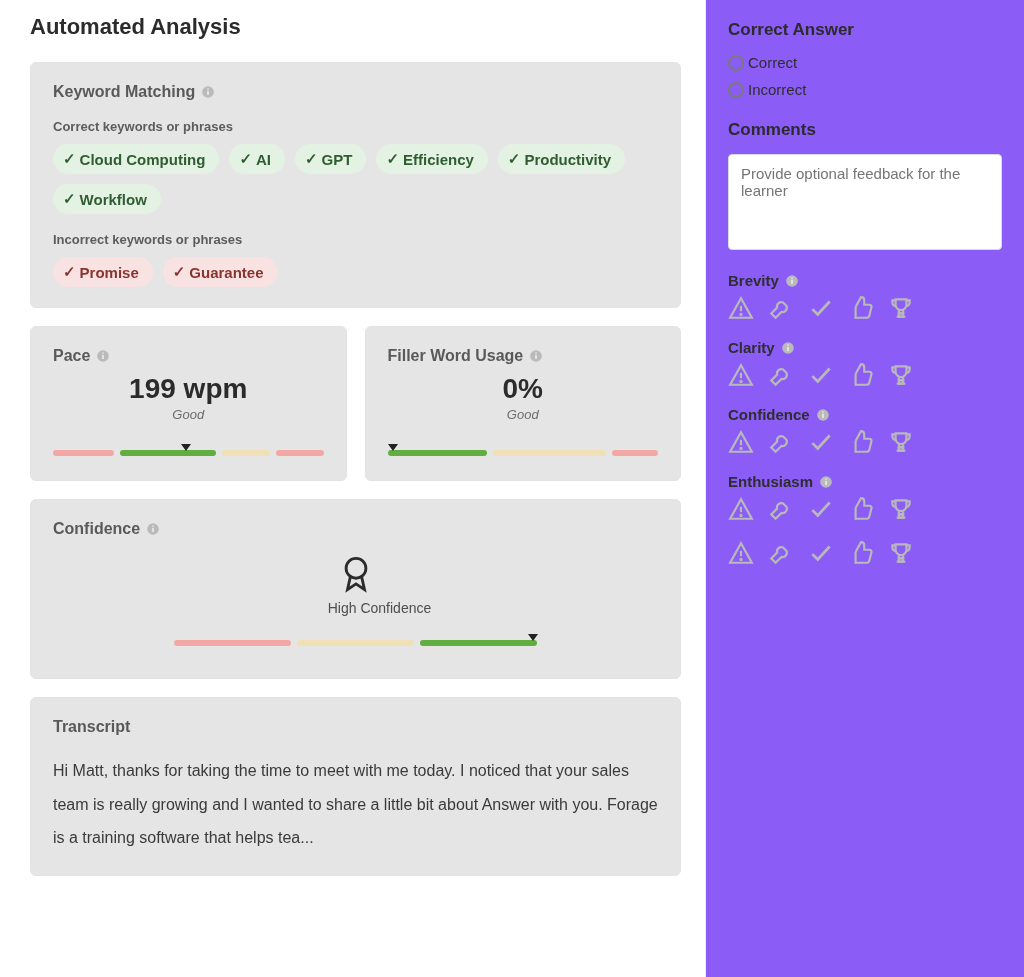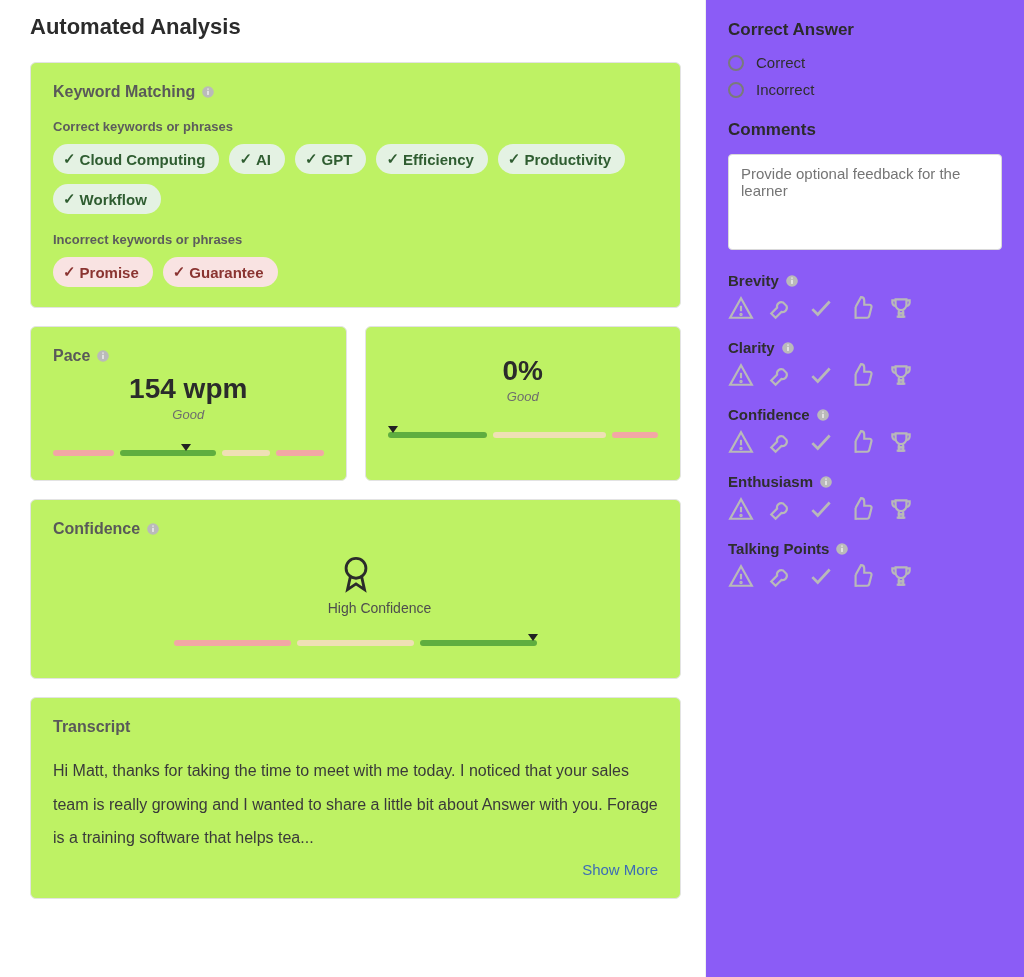--- a/index.html
+++ b/index.html
@@ -29,21 +29,21 @@
   h1.page-title {
     font-size: 22px;
     font-weight: 700;
     margin: 4px 0 22px 0;
   }
   .card {
     border: 1px solid #e3e3e3;
     border-radius: 6px;
     padding: 20px 22px;
     margin-bottom: 18px;
-    background: #bef264;
+    background: #e5e5e5;
   }
   .card-title {
     font-size: 16px;
     font-weight: 700;
     color: #595959;
     display: flex;
     align-items: center;
     gap: 6px;
   }
   .info-icon {
@@ -125,21 +125,21 @@
     margin-top: 6px;
     cursor: pointer;
   }
   
   .side h2 {
     font-size: 17px;
     font-weight: 700;
     margin: 6px 0 14px 0;
   }
   .radio-row {
-    display: flex; align-items: center; gap: 12px;
+    display: flex; align-items: center; gap: 4px;
     font-size: 15px;
     color: #2e2e2e;
     margin-bottom: 10px;
   }
   .radio-circle {
     width: 16px; height: 16px;
     border: 2px solid #7a7a7a;
     border-radius: 50%;
   }
   .comments-box {
@@ -212,33 +212,43 @@
           <span>Pace</span>
           <span class="info-icon">
             <svg width="14" height="14" viewBox="0 0 24 24" fill="currentColor">
                 <circle cx="12" cy="12" r="10" fill="#bababa"></circle>
                 <rect x="11" y="10" width="2" height="7" fill="#fff"></rect>
                 <rect x="11" y="6" width="2" height="2" fill="#fff"></rect>
               </svg>
           </span>
         </div>
         <div class="metric">
-          <div class="metric-value">154 wpm</div>
+          <div class="metric-value">199 wpm</div>
           <div class="metric-sub">Good</div>
         </div>
         <div class="bar-wrap" id="bar-pace">
             <div class="bar-seg s-pink" style="flex: 18 1 0%;"></div>
             <div class="bar-seg s-green" style="flex: 28 1 0%;"></div>
             <div class="bar-seg s-tan" style="flex: 14 1 0%;"></div>
             <div class="bar-seg s-pink" style="flex: 14 1 0%;"></div>
             <div class="bar-pointer" style="left: calc(49% - 5px);"></div>
           </div>
       </div>
 
       <div class="card">
+        <div class="card-title">
+          <span>Filler Word Usage</span>
+          <span class="info-icon">
+            <svg width="14" height="14" viewBox="0 0 24 24" fill="currentColor">
+                <circle cx="12" cy="12" r="10" fill="#bababa"></circle>
+                <rect x="11" y="10" width="2" height="7" fill="#fff"></rect>
+                <rect x="11" y="6" width="2" height="2" fill="#fff"></rect>
+              </svg>
+          </span>
+        </div>
         <div class="metric">
           <div class="metric-value">0%</div>
           <div class="metric-sub">Good</div>
         </div>
         <div class="bar-wrap" id="bar-filler">
             <div class="bar-seg s-green" style="flex: 30 1 0%;"></div>
             <div class="bar-seg s-tan" style="flex: 34 1 0%;"></div>
             <div class="bar-seg s-pink" style="flex: 14 1 0%;"></div>
             <div class="bar-pointer" style="left: calc(2% - 5px);"></div>
           </div>
@@ -271,21 +281,20 @@
           <div class="bar-seg s-green" style="flex: 33 1 0%;"></div>
           <div class="bar-pointer" style="left: calc(99% - 5px);"></div>
         </div>
     </div>
 
     <div class="card" style="margin-bottom:0;">
       <div class="card-title">
         <span>Transcript</span>
       </div>
       <div class="transcript-text">Hi Matt, thanks for taking the time to meet with me today. I noticed that your sales team is really growing and I wanted to share a little bit about Answer with you. Forage is a training software that helps tea...</div>
-      <div class="show-more">Show More</div>
     </div>
   </div>
 
   <div class="side">
     <h2>Correct Answer</h2>
     <div id="radio-list">
         <div class="radio-row">
           <span class="radio-circle"></span>
           <span>Correct</span>
         </div>
@@ -481,30 +490,20 @@
                 <path d="M7 5H4v2a3 3 0 0 0 3 3"></path>
                 <path d="M17 5h3v2a3 3 0 0 1-3 3"></path>
                 <path d="M10 14v3h4v-3"></path>
                 <path d="M8 20h8"></path>
                 <path d="M10 17h4v3h-4z"></path>
               </svg>
             </span>
           </div>
         </div>
         <div class="crit-block">
-          <div class="crit-title">
-            <span>Talking Points</span>
-            <span class="info-icon">
-              <svg width="14" height="14" viewBox="0 0 24 24">
-                <circle cx="12" cy="12" r="10" fill="#bababa"></circle>
-                <rect x="11" y="10" width="2" height="7" fill="#fff"></rect>
-                <rect x="11" y="6" width="2" height="2" fill="#fff"></rect>
-              </svg>
-            </span>
-          </div>
           <div class="icon-row">
             <span class="icon-outline">
               <svg width="26" height="26" viewBox="0 0 24 24" fill="none" stroke="currentColor" stroke-width="2">
                 <path d="M12 3 L22 21 L2 21 Z"></path>
                 <line x1="12" y1="10" x2="12" y2="15"></line>
                 <circle cx="12" cy="18" r="0.6" fill="currentColor"></circle>
               </svg>
             </span>
             <span class="icon-outline">
               <svg width="26" height="26" viewBox="0 0 24 24" fill="none" stroke="currentColor" stroke-width="2">

